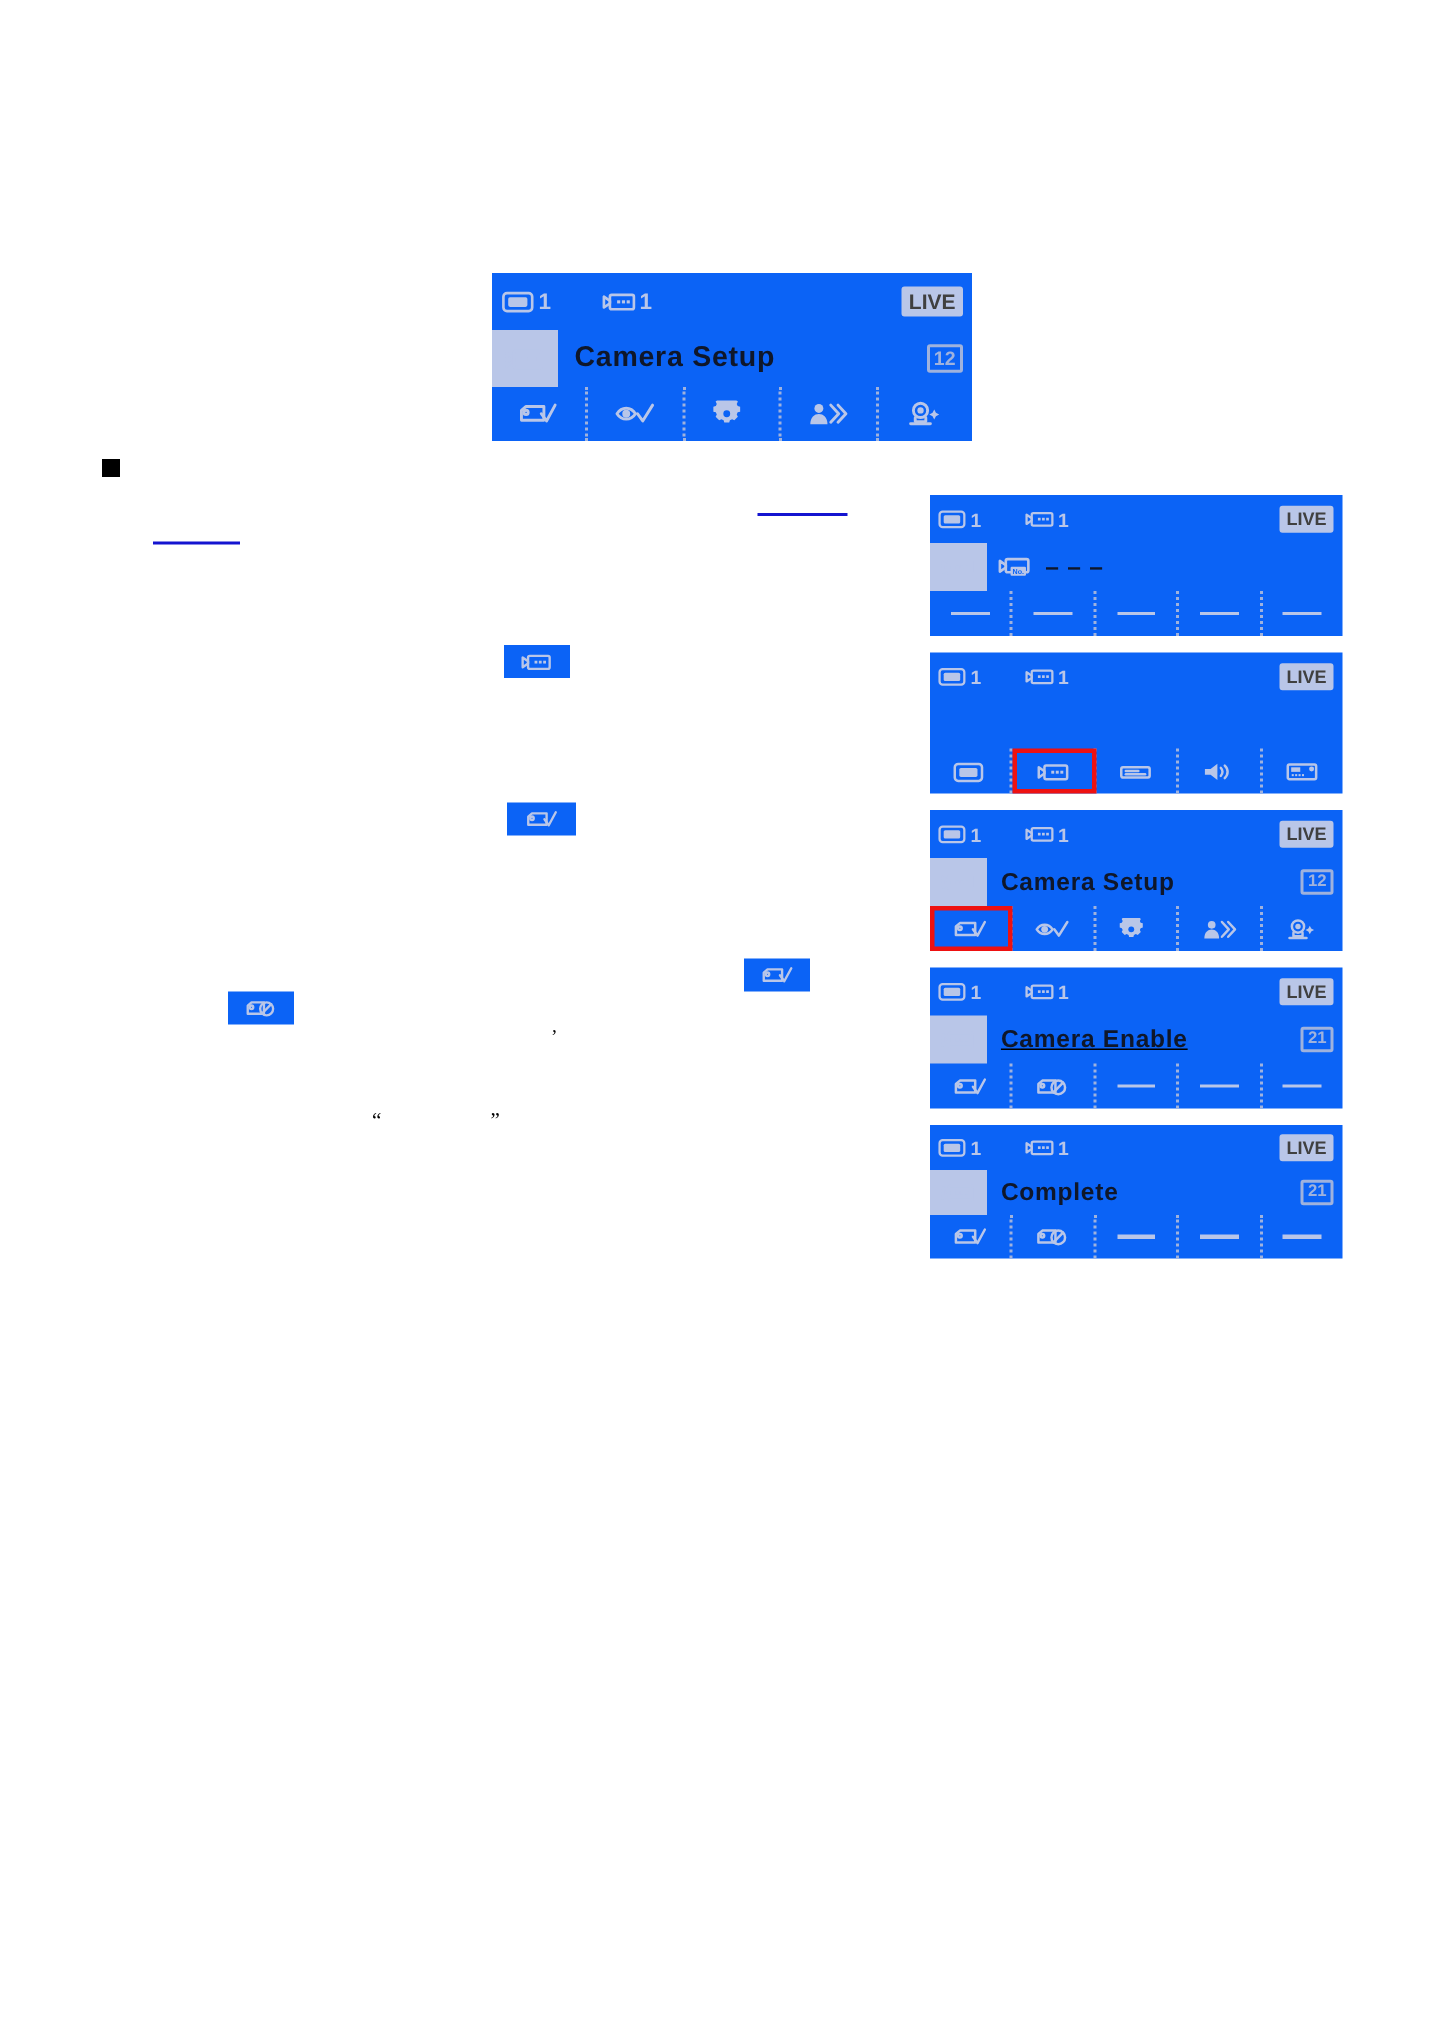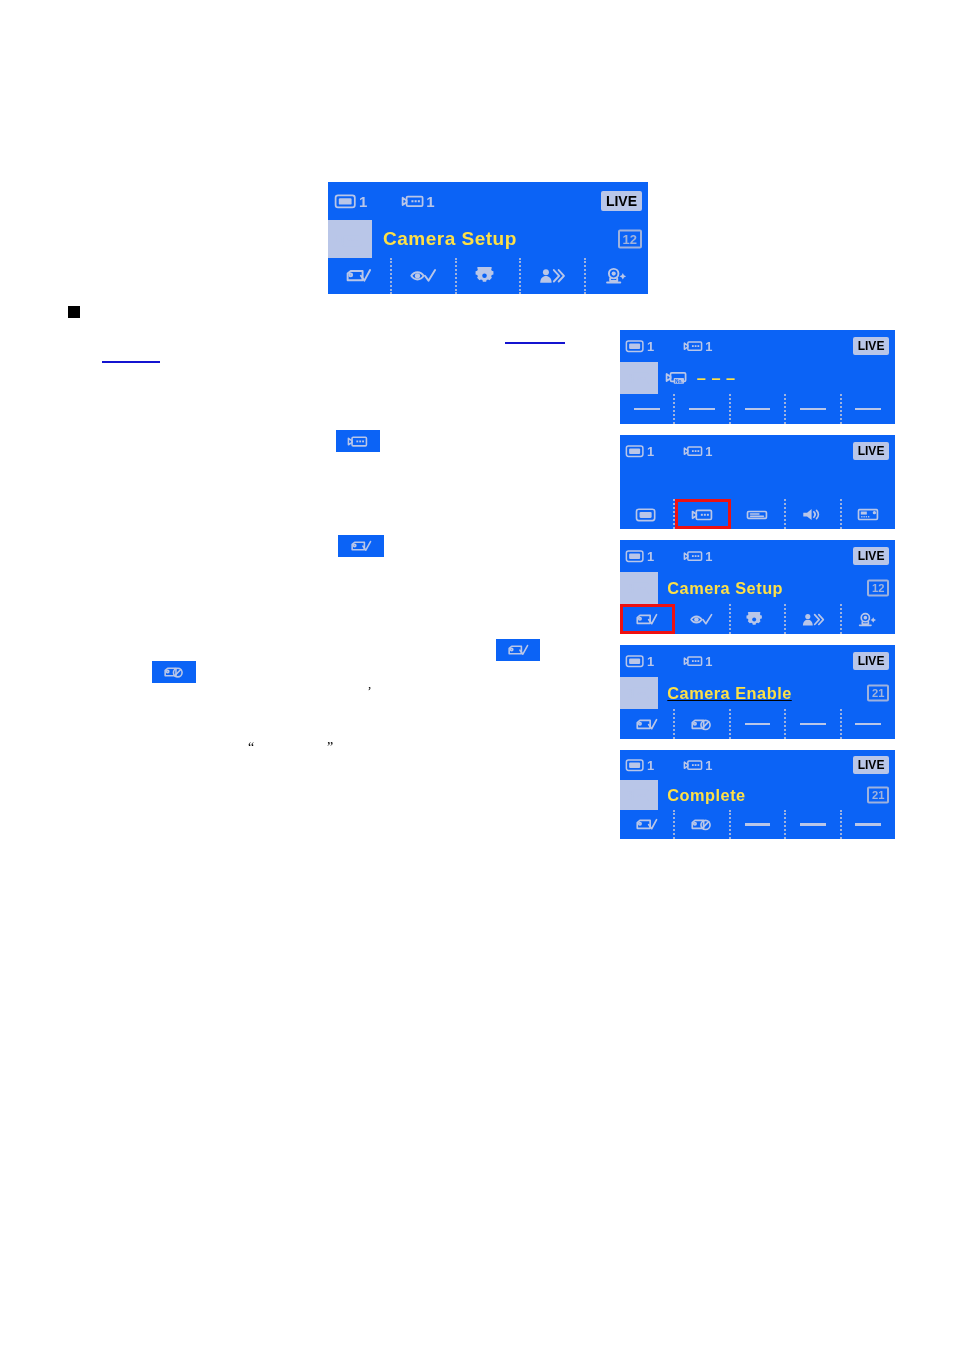--- a/index.html
+++ b/index.html
@@ -12,29 +12,29 @@
   
   .osd{position:absolute;background:#0b63f6;box-sizing:border-box;}
   .osd .row{display:flex;align-items:center;box-sizing:border-box;}
 
   
   .statusrow{justify-content:flex-start;position:relative;}
   .statusrow .grp{display:flex;align-items:center;}
   .statusrow .num{color:#b9c6e8;font-weight:bold;letter-spacing:0;}
   .live{
     position:absolute;right:6px;top:50%;transform:translateY(-50%);
-    border:2px solid #b9c6e8;color:#000000;background:#b9c6e8;
+    border:2px solid #b9c6e8;color:#404040;background:#b9c6e8;
     font-weight:bold;line-height:1;border-radius:2px;
     display:flex;align-items:center;justify-content:center;
   }
 
   
   .titlerow{position:relative;}
   .iconcell{background:#b9c6e8;display:flex;align-items:center;justify-content:center;box-sizing:border-box;}
-  .titletext{color:#fde047;font-weight:bold;white-space:nowrap;letter-spacing:.5px;}
+  .titletext{color:#0f172a;font-weight:bold;white-space:nowrap;letter-spacing:.5px;}
   .badge{
     position:absolute;right:6px;top:50%;transform:translateY(-50%);
     border:2px solid #9fb2dd;color:#9fb2dd;font-weight:bold;line-height:1;
     border-radius:2px;display:flex;align-items:center;justify-content:center;
   }
 
   
   .iconrow{display:flex;align-items:stretch;}
   .iconrow .cell{
     flex:1;display:flex;align-items:center;justify-content:center;

